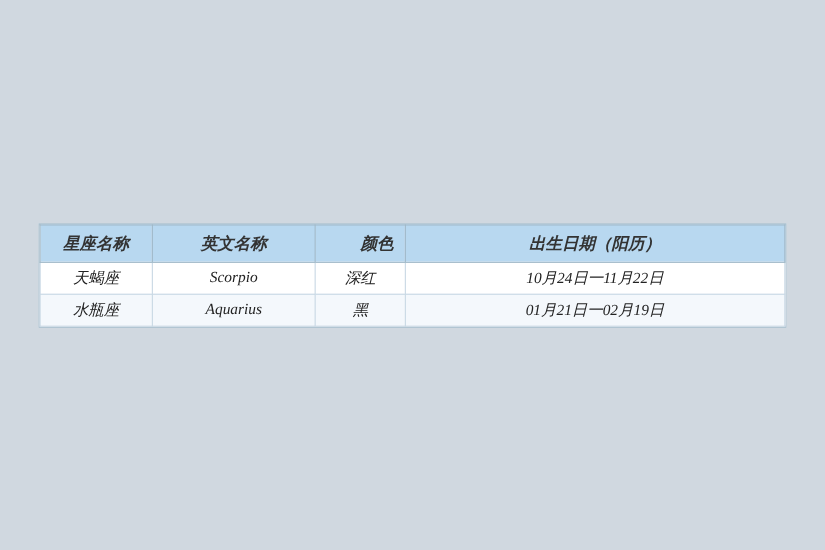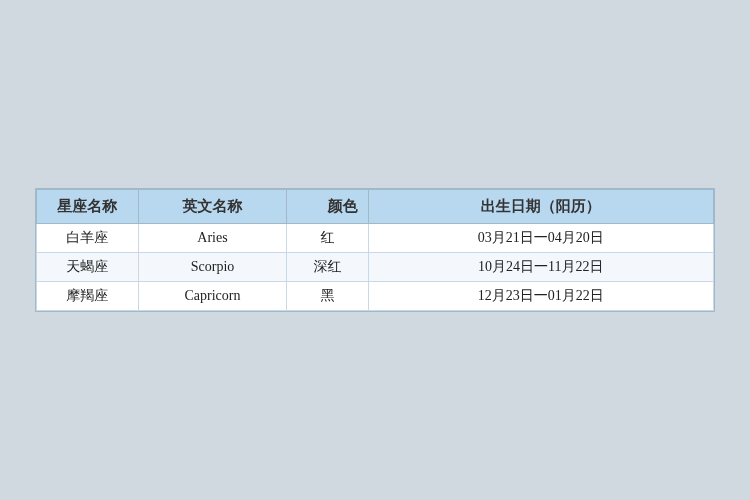--- a/index.html
+++ b/index.html
@@ -9,20 +9,21 @@
       background-color: #d0d8e0;
       display: flex;
       align-items: center;
       justify-content: center;
       font-family: "SimSun", "宋体", serif;
     }
     .table-container {
       background: #ffffff;
       border: 1px solid #a0b8c8;
       width: 680px;
+      font-style: italic;
     }
     table {
       width: 100%;
       border-collapse: collapse;
     }
     th {
       background-color: #b8d8f0;
       color: #333;
       font-weight: bold;
       text-align: center;
@@ -53,33 +54,27 @@
   <table>
     <thead>
       <tr>
         <th class="col-zh">星座名称</th>
         <th class="col-en">英文名称</th>
         <th class="col-color">颜色</th>
         <th class="col-date">出生日期（阳历）</th>
       </tr>
     </thead>
     <tbody id="table-body">
-    <tr>
-          <td>白羊座</td>
-          <td>Aries</td>
-          <td>红</td>
-          <td>03月21日一04月20日</td>
-        </tr>
         <tr>
           <td>天蝎座</td>
           <td>Scorpio</td>
           <td>深红</td>
           <td>10月24日一11月22日</td>
         </tr>
         <tr>
-          <td>摩羯座</td>
-          <td>Capricorn</td>
+          <td>水瓶座</td>
+          <td>Aquarius</td>
           <td>黑</td>
-          <td>12月23日一01月22日</td>
+          <td>01月21日一02月19日</td>
         </tr>
       </tbody>
   </table>
 </div>
 
 </body></html>

